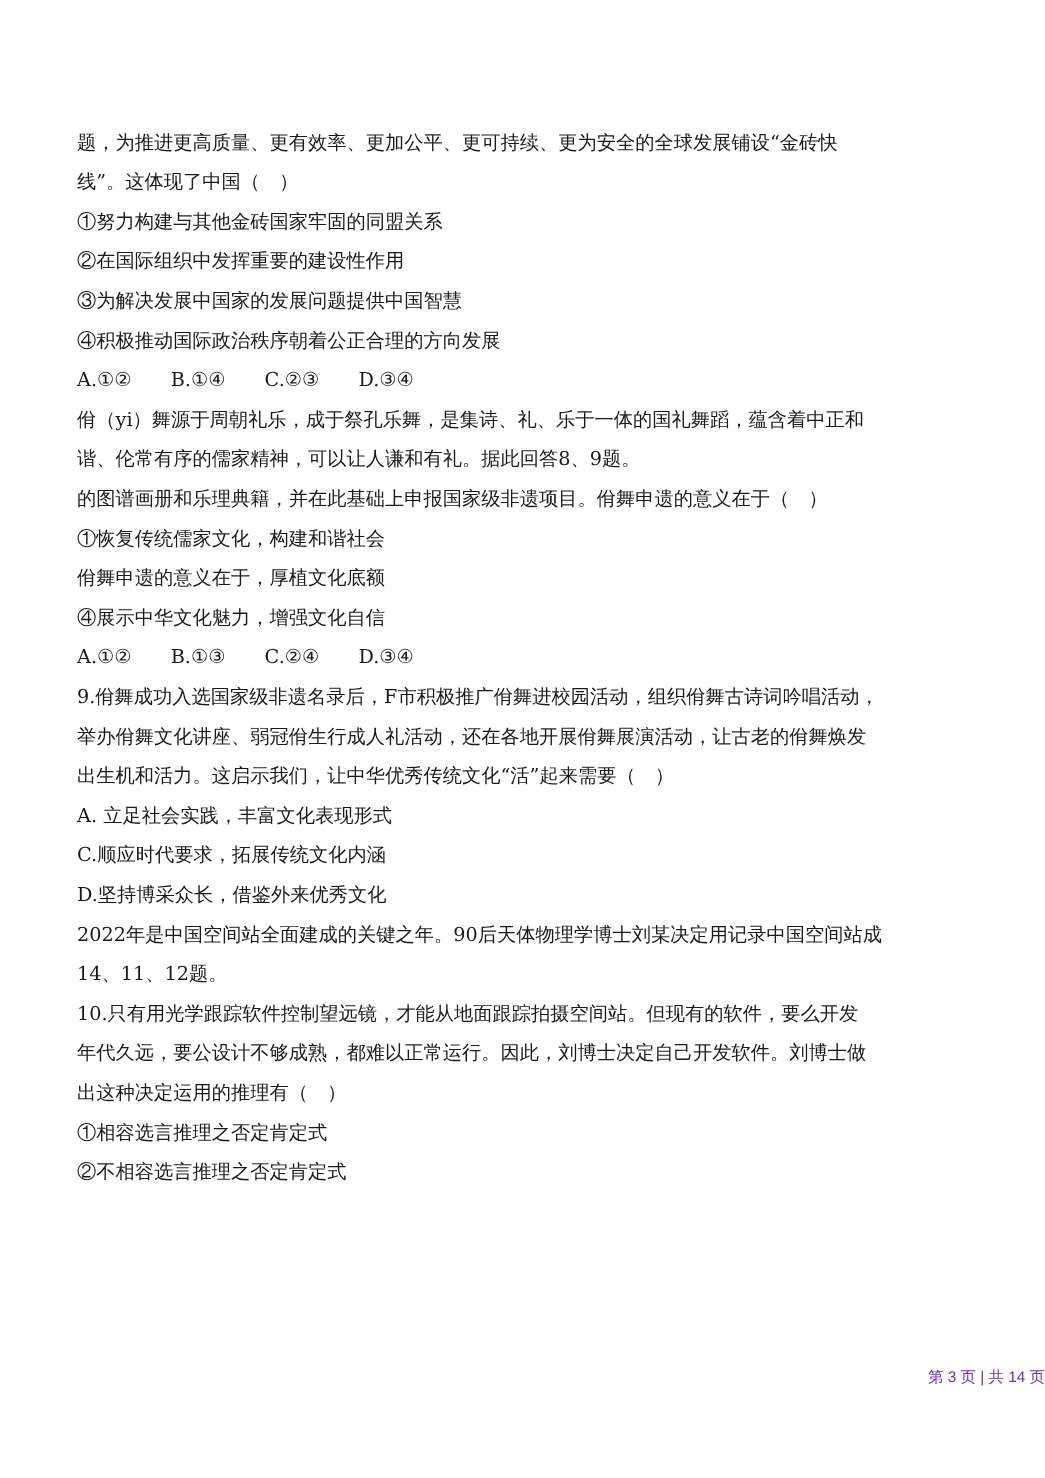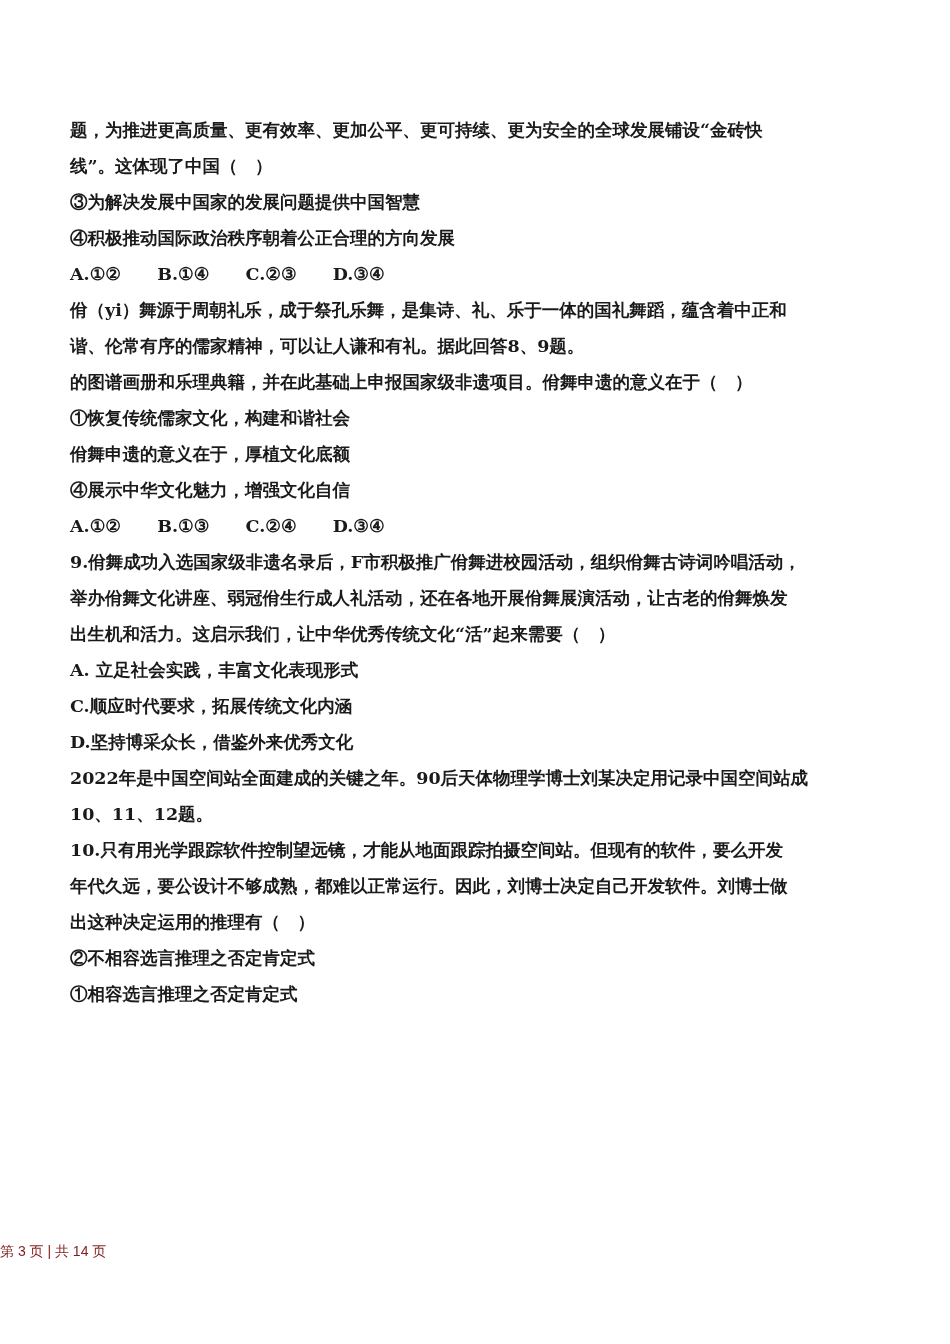--- a/index.html
+++ b/index.html
@@ -1,34 +1,36 @@
 <!DOCTYPE html>
 <html><head>
   <meta charset="utf-8">
   <style>
     html, body { margin: 0; padding: 0; background: #ffffff; }
     body { width: 950px; height: 1344px; position: relative; overflow: hidden; }
     .page {
       position: absolute; left: 70px; top: 112px; width: 812px;
       font-family: "DejaVu Serif", "Liberation Serif", serif;
-      font-size: 17.5px; color: #1a1a1a; line-height: 36px; font-weight: bold;
+      font-size: 17.5px; color: #1a1a1a; line-height: 36px;
     }
     .line { white-space: nowrap; height: 36px; }
     .opts span { display: inline-block; margin-right: 30px; }
     .footer {
-      position: absolute; top: 1243px; left: 0; width: 950px; text-align: left;
-      font-family: "Liberation Sans", "DejaVu Sans", sans-serif; font-size: 14px; color: #7f1d1d;
+      position: absolute; top: 1243px; left: 0; width: 950px; text-align: right;
+      font-family: "Liberation Sans", "DejaVu Sans", sans-serif; font-size: 14px; color: #6d28d9;
     }
   </style>
 </head>
 <body>
 
 <div class="page">
   <div class="line">题，为推进更高质量、更有效率、更加公平、更可持续、更为安全的全球发展铺设“金砖快</div>
   <div class="line">线”。这体现了中国（　）</div>
+  <div class="line">①努力构建与其他金砖国家牢固的同盟关系</div>
+  <div class="line">②在国际组织中发挥重要的建设性作用</div>
   <div class="line">③为解决发展中国家的发展问题提供中国智慧</div>
   <div class="line">④积极推动国际政治秩序朝着公正合理的方向发展</div>
   <div class="line opts">
     <span>A.①②</span>
     <span>B.①④</span>
     <span>C.②③</span>
     <span>D.③④</span>
   </div>
 
   <div class="line">佾（yi）舞源于周朝礼乐，成于祭孔乐舞，是集诗、礼、乐于一体的国礼舞蹈，蕴含着中正和</div>
@@ -46,22 +48,22 @@
   </div>
 
   <div class="line">9.佾舞成功入选国家级非遗名录后，F市积极推广佾舞进校园活动，组织佾舞古诗词吟唱活动，</div>
   <div class="line">举办佾舞文化讲座、弱冠佾生行成人礼活动，还在各地开展佾舞展演活动，让古老的佾舞焕发</div>
   <div class="line">出生机和活力。这启示我们，让中华优秀传统文化“活”起来需要（　）</div>
   <div class="line">A. 立足社会实践，丰富文化表现形式</div>
   <div class="line">C.顺应时代要求，拓展传统文化内涵</div>
   <div class="line">D.坚持博采众长，借鉴外来优秀文化</div>
 
   <div class="line">2022年是中国空间站全面建成的关键之年。90后天体物理学博士刘某决定用记录中国空间站成</div>
-  <div class="line">10、11、12题。</div>
+  <div class="line">14、11、12题。</div>
 
   <div class="line">10.只有用光学跟踪软件控制望远镜，才能从地面跟踪拍摄空间站。但现有的软件，要么开发</div>
   <div class="line">年代久远，要公设计不够成熟，都难以正常运行。因此，刘博士决定自己开发软件。刘博士做</div>
   <div class="line">出这种决定运用的推理有（　）</div>
+  <div class="line">①相容选言推理之否定肯定式</div>
   <div class="line">②不相容选言推理之否定肯定式</div>
-  <div class="line">①相容选言推理之否定肯定式</div>
 </div>
 
 <div class="footer">第 3 页  | 共 14 页</div>
 
 </body></html>

